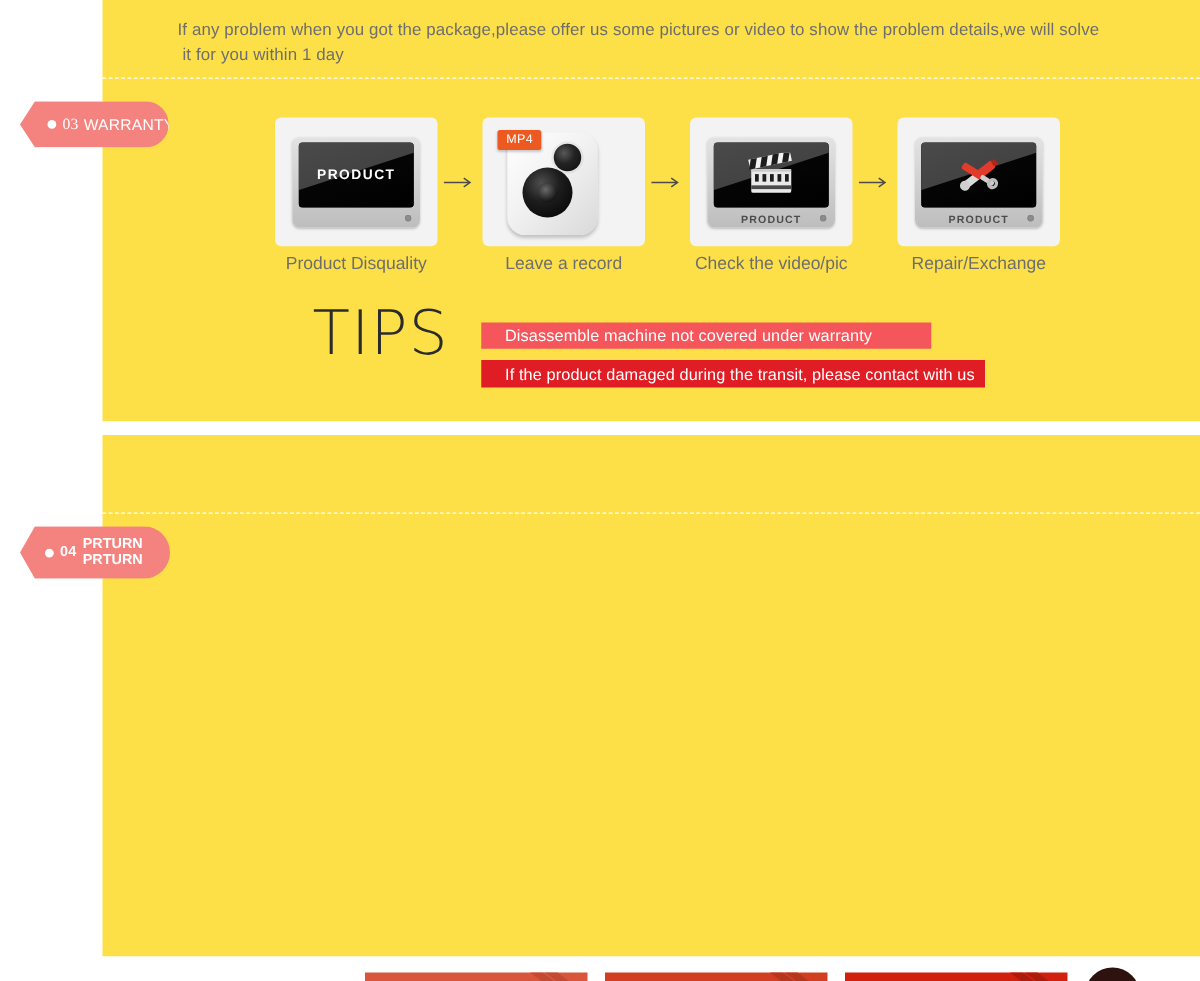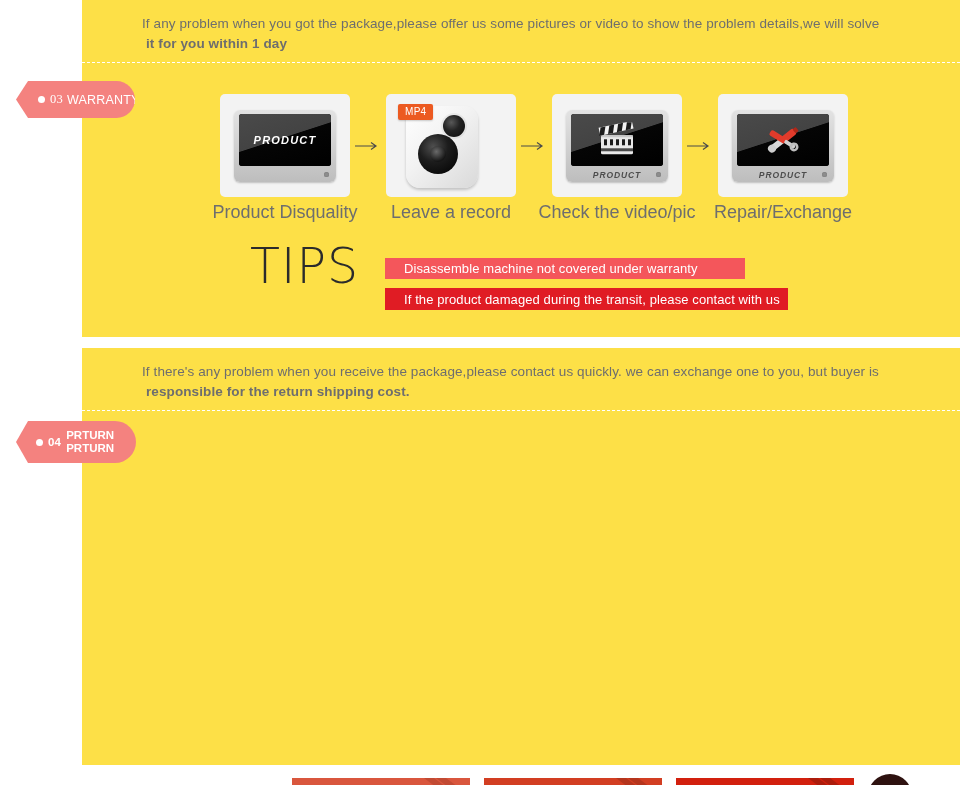--- a/index.html
+++ b/index.html
@@ -11,21 +11,21 @@
   .panel{position:absolute;left:82px;width:878px;background:#fde047;}
   #warranty-panel{top:0px;height:337px;}
   #return-panel{top:348px;height:417px;}
 
   
   .intro{
     position:absolute;left:60px;right:24px;top:14px;
     font-size:13.5px;line-height:20px;color:#6e6e6e;
     letter-spacing:.1px;
   }
-  .intro .l2{display:block;text-indent:4px;font-weight:bold;}
+  .intro .l2{display:block;text-indent:4px;}
 
   
   .dashed{
     position:absolute;left:0;right:0;height:0;
     border-top:1px dashed #ffffff;
   }
   #warranty-dash{top:62px;}
   #return-dash{top:62px;}
 
   
@@ -56,21 +56,21 @@
   .dev-card{
     position:absolute;inset:0;background:#f3f3f3;border-radius:5px;
   }
   .arrow-sep{
     width:36px;text-align:center;color:#4b4b4b;font-size:15px;line-height:1;
     user-select:none;
   }
   .arrow-sep svg{display:block;margin:0 auto;}
 
   
-  .monitor{position:absolute;left:14px;top:16px;width:102px;height:72px;font-style:italic;}
+  .monitor{position:absolute;left:14px;top:16px;width:102px;height:72px;}
   .mon-body{
     position:absolute;left:0;top:0;width:102px;height:72px;
     background:linear-gradient(180deg,#e3e3e3 0%,#cfcfcf 55%,#bdbdbd 100%);
     border-radius:6px;box-shadow:0 1px 2px rgba(0,0,0,.22);
   }
   .mon-screen{
     position:absolute;left:5px;top:4px;width:92px;height:52px;border-radius:3px;
     background:#000;overflow:hidden;
   }
   .mon-screen::before{
@@ -116,21 +116,21 @@
     width:16px;height:16px;border-radius:50%;
     background:radial-gradient(circle at 40% 35%,#6a6a6a 0%,#161616 70%);
   }
   .mp4-badge{
     position:absolute;left:-8px;top:-2px;background:#ec5a21;color:#fff;
     font-size:10px;padding:2px 7px 3px;border-radius:2px;letter-spacing:.3px;
     box-shadow:0 1px 2px rgba(0,0,0,.2);
   }
   .dev-caption{
     position:absolute;top:108px;left:-18px;right:-18px;text-align:center;
-    font-size:18px;color:#6e6e6e;white-space:nowrap;
+    font-size:14px;color:#6e6e6e;white-space:nowrap;
   }
 
   
   #tips-block{position:absolute;left:168px;top:246px;width:640px;height:76px;}
   #tips-word{
     position:absolute;left:0;top:-4px;font-size:49px;color:#2b2b2b;
     font-weight:300;letter-spacing:1px;line-height:1;
     font-family:"DejaVu Sans",sans-serif;
   }
   .tips-bar{
@@ -286,24 +286,20 @@
   </div>
 </div>
 
 <div class="tag" id="tag-warranty">
   <span class="dot"></span>
   <span class="num">03</span>
   <span class="label">WARRANTY</span>
 </div>
 
 <div class="panel" id="return-panel">
-  <div class="intro">
-    <span>If  there's any problem when you receive the package,please contact us quickly. we can exchange one to you, but buyer is</span>
-    <span class="l2">responsible for the return shipping cost.</span>
-  </div>
   <div class="dashed" id="return-dash"></div>
 
   <div id="steps-strip">
     <div class="step" id="step-1">
 
       <svg class="chev" viewBox="0 0 46 36" preserveAspectRatio="none">
         <polygon points="0,0 22,0 46,18 22,36 0,36 24,18" fill="#d9563d"></polygon>
         <polygon points="0,0 10,0 34,18 10,36 0,36 24,18" fill="#c24a33"></polygon>
         <polygon points="12,0 22,0 46,18 22,36 12,36 36,18" fill="#c24a33"></polygon>
       </svg>

